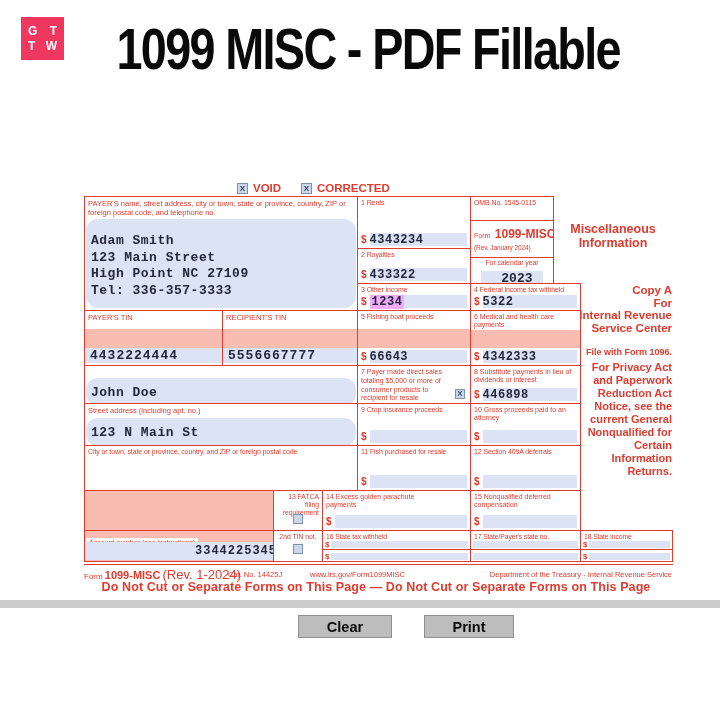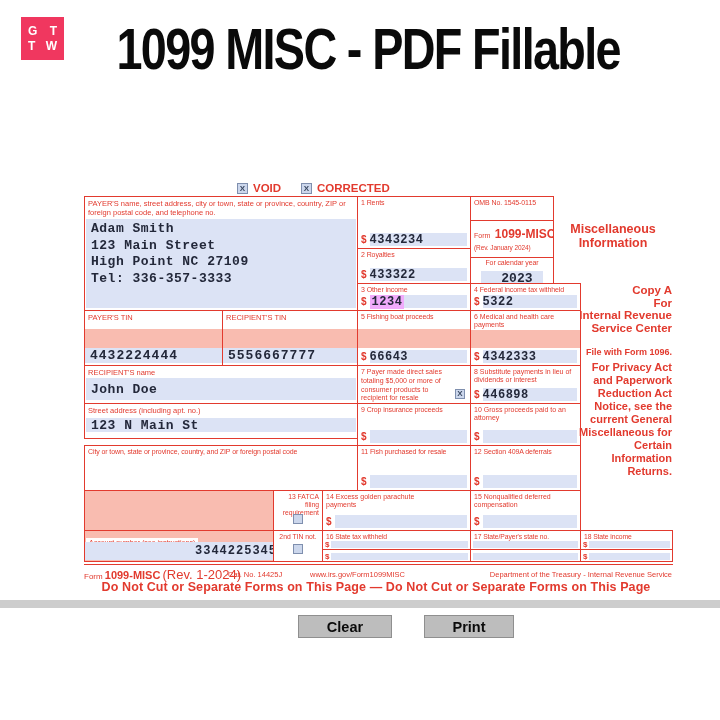--- a/index.html
+++ b/index.html
@@ -33,21 +33,21 @@
   .mrow{position:absolute;left:3px;right:3px;bottom:2px;height:13px;display:flex;align-items:center;gap:3px;}
   .dol{color:var(--red);font-weight:bold;font-size:10px;}
   .fld{flex:1;height:13px;background:var(--blue);display:flex;align-items:center;
        padding-right:3px;font-family:"Liberation Mono",monospace;font-weight:bold;font-size:12px;
        color:var(--ink);letter-spacing:0.5px;}
   .hl{background:#f0abfc;padding:0 2px;}
   .stripe{position:absolute;left:0;right:0;top:18px;height:19px;background:var(--pink);}
   .tinval{position:absolute;left:0;right:0;bottom:2px;height:15px;background:var(--blue);
        display:flex;align-items:center;padding-left:5px;font-size:13px;letter-spacing:1px;}
   .bigfld{position:absolute;left:1px;right:1px;background:var(--blue);font-size:13px;
-       letter-spacing:0.5px;padding:2px 5px;}
+       letter-spacing:0.5px;padding:14px 5px;border-radius:12px;}
   .yearfld{margin:2px auto 0;width:62px;height:15px;background:var(--blue);display:flex;
        align-items:center;justify-content:center;font-size:13px;}
   .stline{position:absolute;left:0;right:0;top:18px;border-top:1px solid var(--red);}
   .strow{position:absolute;left:2px;right:2px;display:flex;align-items:center;gap:2px;}
   .strow .dol{font-size:8px;}
   .sfld{flex:1;height:7px;background:var(--blue);}
   .info-red{position:absolute;color:var(--red);font-weight:bold;text-align:right;}
 
   .footer-red{position:absolute;color:var(--red);font-size:7.5px;}
   .donotcut{position:absolute;left:80px;top:580px;width:592px;text-align:center;color:var(--red);
@@ -180,42 +180,41 @@
       <div class="stripe" style="top:19px;height:18px;"></div>
       <div class="mrow">
           <span class="dol">$</span>
         <div class="fld">
             <span>4342333</span>
           </div>
         </div>
     </div>
 
     <div class="cell" style="left:0;top:169px;width:274px;height:39px;">
-      <div class="lbl">RECIPIENT'S name</div>
       <div class="bigfld mono" style="top:12px;bottom:3px;display:flex;align-items:center;">
           <span>John Doe</span>
         </div>
     </div>
     <div class="cell" style="left:273px;top:169px;width:114px;height:39px;">
       <div class="lbl" style="font-size:7px;line-height:1.25;padding-right:14px;">7 Payer made direct sales totaling $5,000 or more of consumer products to recipient for resale</div>
       <div class="cb small" style="position:absolute;right:5px;bottom:4px;">
           <span>X</span>
         </div>
     </div>
     <div class="cell" style="left:386px;top:169px;width:111px;height:39px;">
       <div class="lbl" style="font-size:7px;">8 Substitute payments in lieu of dividends or interest</div>
       <div class="mrow">
           <span class="dol">$</span>
         <div class="fld">
             <span>446898</span>
           </div>
         </div>
     </div>
 
-    <div class="cell" style="left:0;top:207px;width:274px;height:36px;">
+    <div class="cell" style="left:0;top:207px;width:274px;height:43px;">
       <div class="lbl">Street address (including apt. no.)</div>
       <div class="bigfld mono" style="top:14px;bottom:6px;display:flex;align-items:center;">
           <span>123 N Main St</span>
         </div>
     </div>
     <div class="cell" style="left:273px;top:207px;width:114px;height:43px;">
       <div class="lbl nw">9 Crop insurance proceeds</div>
       <div class="mrow">
           <span class="dol">$</span>
         <div class="fld">
@@ -336,21 +335,21 @@
       <div>Internal Revenue</div>
       <div>Service Center</div>
     </div>
     <div class="info-red" style="left:476px;top:151px;width:112px;font-size:9px;">File with Form 1096.</div>
     <div class="info-red" style="left:476px;top:165px;width:112px;font-size:11px;line-height:13px;">
       <div>For Privacy Act</div>
       <div>and Paperwork</div>
       <div>Reduction Act</div>
       <div>Notice, see the</div>
       <div>current General</div>
-      <div>Miscellaneous for</div>
+      <div>Nonqualified for</div>
       <div>Certain</div>
       <div>Information</div>
       <div>Returns.</div>
     </div>
   </div>
 
   <div class="footer-red" style="left:84px;top:567px;white-space:nowrap;">
     <span style="font-size:8px;">Form</span>
     <span style="font-size:11px;font-weight:bold;">1099-MISC</span>
     <span style="font-size:13px;">(Rev. 1-2024)</span>

